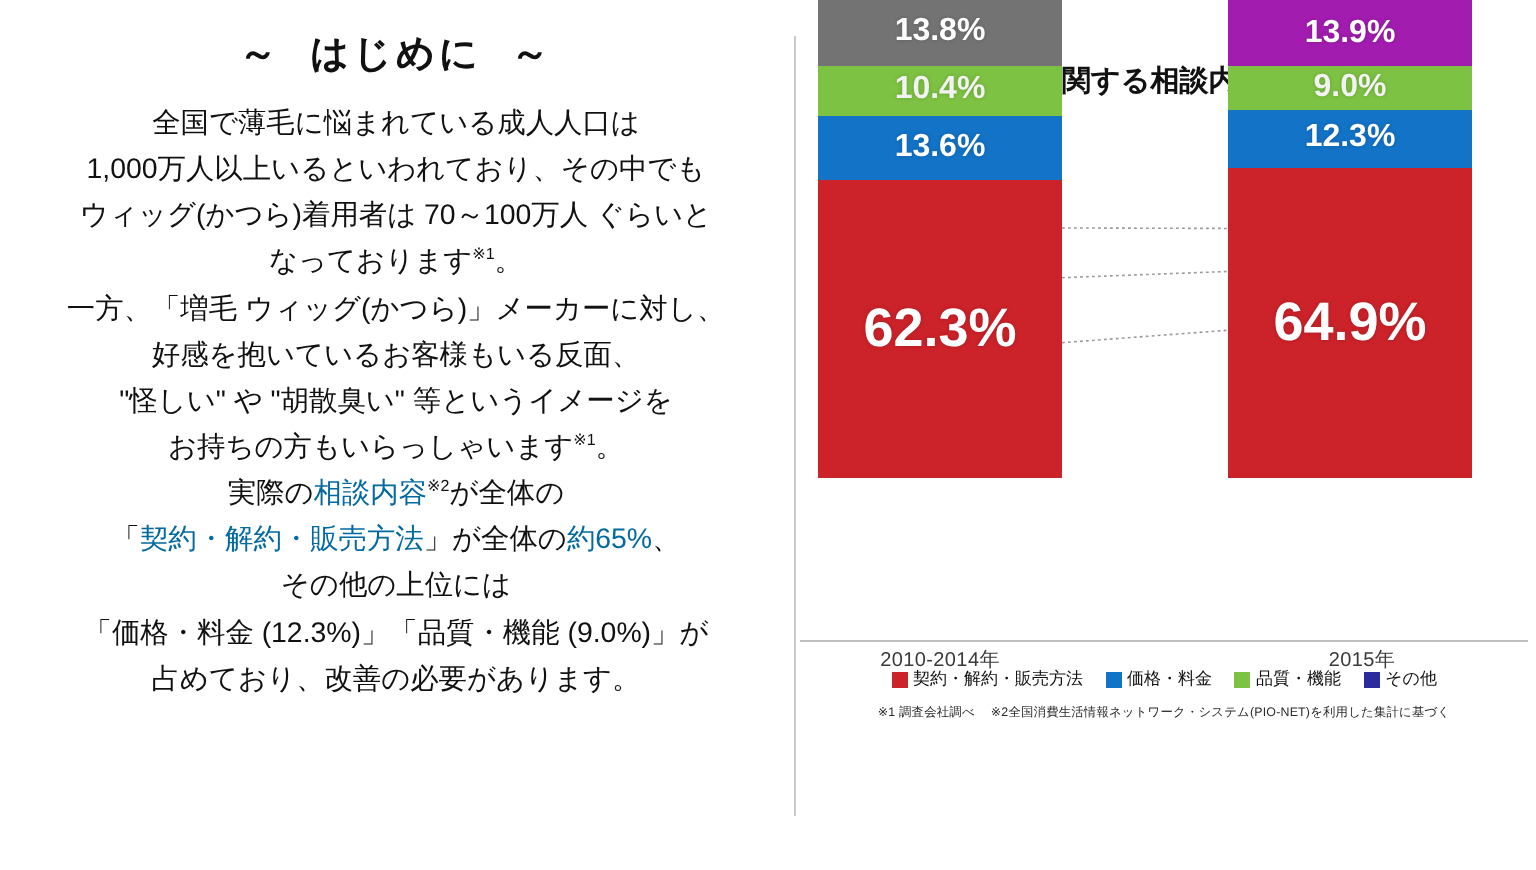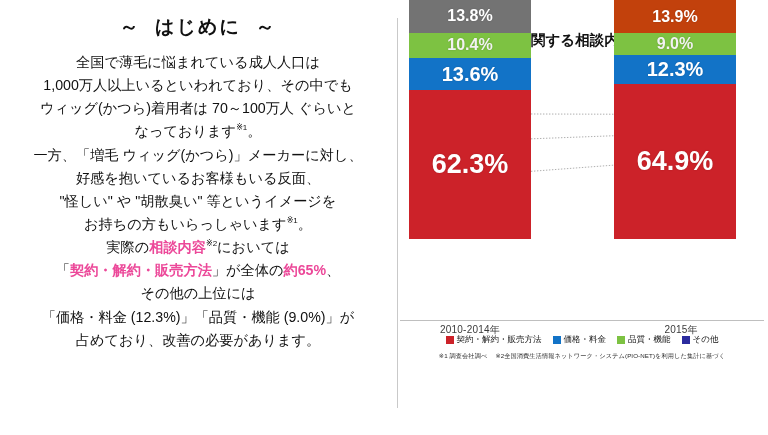--- a/index.html
+++ b/index.html
@@ -44,22 +44,22 @@
     text-align: center;
     font-size: 14.2px;
     line-height: 1.63;
     color: #111111;
   }
   .body-text p {
     margin: 0;
     white-space: nowrap;
   }
   .red {
-    color: #ec4899;
-    font-weight: 700;
+    color: #0369a1;
+    font-weight: 400;
   }
   .sup {
     font-size: 8px;
     vertical-align: super;
     letter-spacing: 0;
   }
 
   
   .divider {
     position: absolute;
@@ -114,21 +114,21 @@
     font-weight: 700;
     box-sizing: border-box;
   }
   .seg .val {
     position: relative;
     z-index: 2;
     text-shadow: 0 0 2px rgba(0,0,0,0.18);
   }
   .seg-other   { background: #2b2b9e; font-size: 16px; }
   .seg-quality { background: #7dc242; font-size: 16px; color:#f2f2f2; }
-  .seg-price   { background: #1273c7; font-size: 20px; }
+  .seg-price   { background: #1273c7; font-size: 16px; }
   .seg-contract{ background: #cc2229; font-size: 27px; }
 
   
   .connectors {
     position: absolute;
     left: 135px;
     top: 81px;
     width: 83px;
     height: 240px;
     pointer-events: none;
@@ -193,21 +193,21 @@
     <div class="heading">～  はじめに  ～</div>
     <div class="body-text" id="intro-body">
         <p><span>全国で薄毛に悩まれている成人人口は</span></p>
         <p><span>1,000万人以上いるといわれており、その中でも</span></p>
         <p><span>ウィッグ(かつら)着用者は 70～100万人 ぐらいと</span></p>
         <p><span>なっております</span><span class="sup">※1</span><span>。</span></p>
         <p><span>一方、「増毛 ウィッグ(かつら)」メーカーに対し、</span></p>
         <p><span>好感を抱いているお客様もいる反面、</span></p>
         <p><span>"怪しい" や "胡散臭い" 等というイメージを</span></p>
         <p><span>お持ちの方もいらっしゃいます</span><span class="sup">※1</span><span>。</span></p>
-        <p><span>実際の</span><span class="red">相談内容</span><span class="sup">※2</span><span>においては</span></p>
+        <p><span>実際の</span><span class="red">相談内容</span><span class="sup">※2</span><span>が全体の</span></p>
         <p><span>「</span><span class="red">契約・解約・販売方法</span><span>」が全体の</span><span class="red">約65%</span><span>、</span></p>
         <p><span>その他の上位には</span></p>
         <p><span>「価格・料金 (12.3%)」「品質・機能 (9.0%)」が</span></p>
         <p><span>占めており、改善の必要があります。</span></p>
       </div>
   </div>
 
   <div class="divider"></div>
 
   <div class="right-panel">
@@ -223,21 +223,21 @@
         </div>
       <div class="seg seg-price" style="flex: 0 0 13.6%; background: rgb(18, 115, 199);">
           <span class="val">13.6%</span>
         </div>
       <div class="seg seg-contract" style="flex: 0 0 62.3%; background: rgb(204, 34, 41); justify-content: center;">
           <span class="val">62.3%</span>
         </div>
     </div>
 
     <div class="bar right">
-      <div class="seg seg-other" style="flex: 0 0 13.9%; background: #c2410c;">
+      <div class="seg seg-other" style="flex: 0 0 13.9%; background: #a21caf;">
           <span class="val">13.9%</span>
         </div>
       <div class="seg seg-quality" style="flex: 0 0 9%; background: rgb(125, 194, 66);">
           <span class="val">9.0%</span>
         </div>
       <div class="seg seg-price" style="flex: 0 0 12.3%; background: rgb(18, 115, 199); justify-content: center;">
           <span class="val">12.3%</span>
         </div>
       <div class="seg seg-contract" style="flex: 0 0 64.9%; background: rgb(204, 34, 41);">
           <span class="val">64.9%</span>

